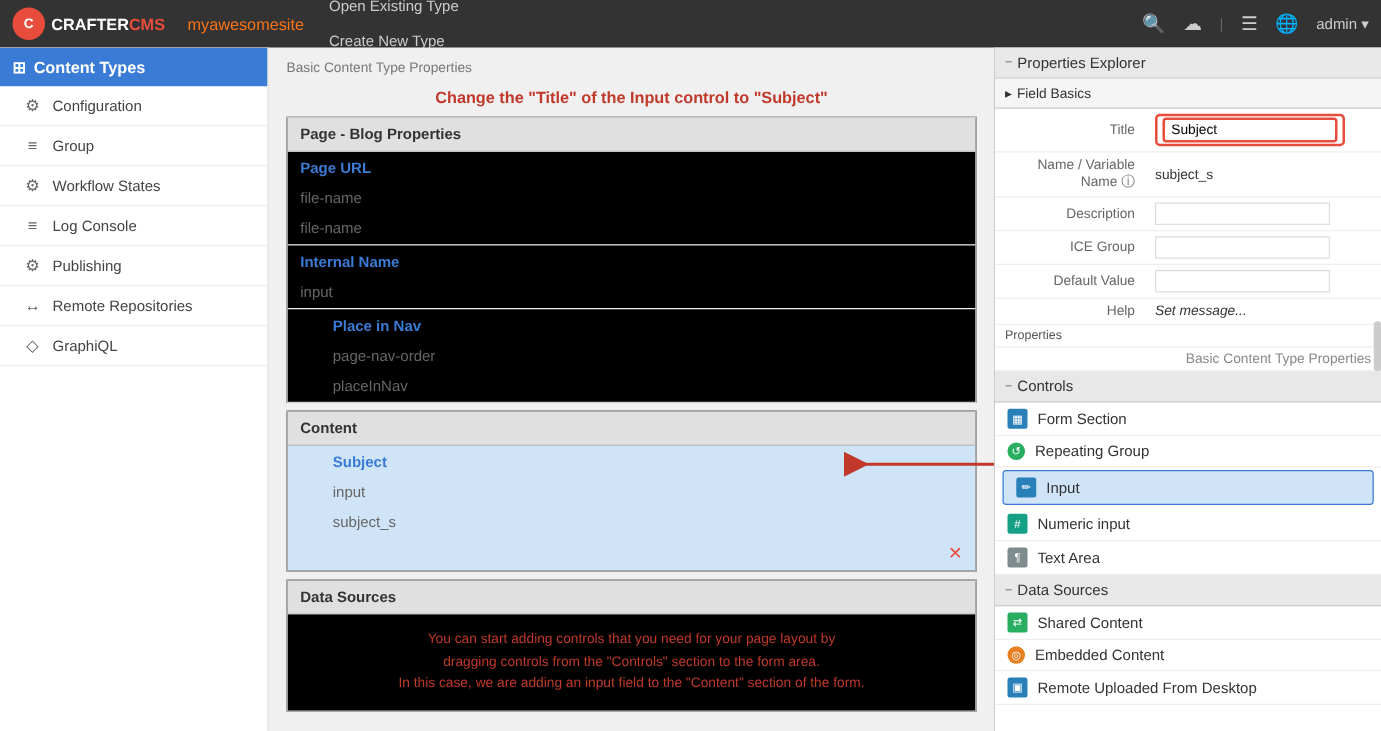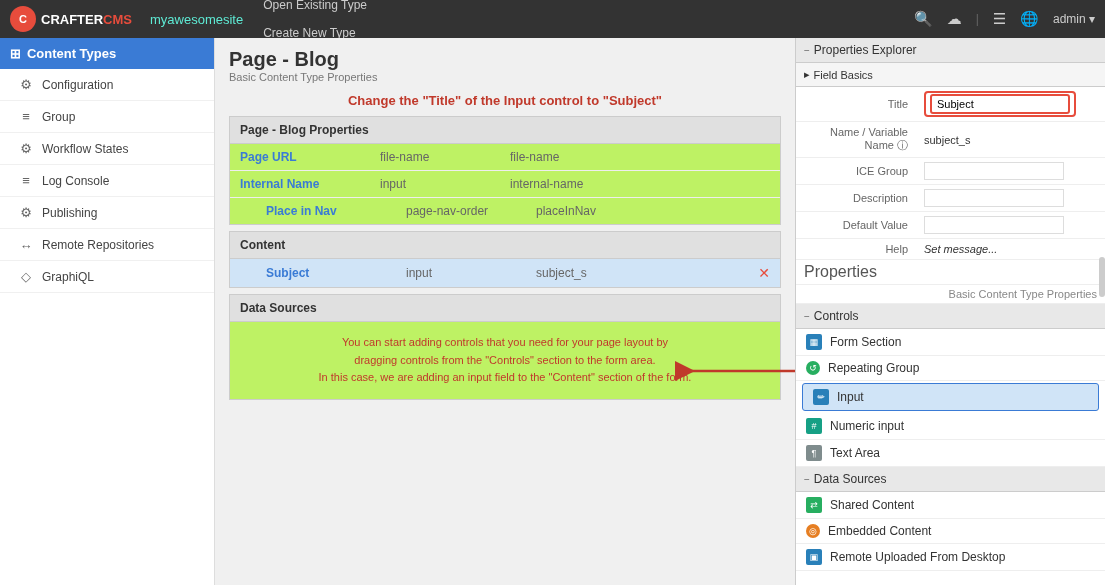--- a/index.html
+++ b/index.html
@@ -3,21 +3,21 @@
   <meta charset="utf-8">
   <style>
     * { box-sizing: border-box; margin: 0; padding: 0; }
     body { font-family: Arial, sans-serif; font-size: 12px; background: #f0f0f0; width: 1105px; height: 585px; overflow: hidden; display: flex; flex-direction: column; }
 
     
     .top-nav { background: #333; height: 38px; display: flex; align-items: center; padding: 0 10px; color: #fff; gap: 10px; flex-shrink: 0; }
     .logo { display: flex; align-items: center; gap: 5px; }
     .logo-circle { width: 26px; height: 26px; background: #e74c3c; border-radius: 50%; display: flex; align-items: center; justify-content: center; font-weight: bold; font-size: 11px; color: #fff; }
     .logo-text { color: #fff; font-size: 13px; font-weight: bold; }
-    .site-name { color: #5eead4; font-size: 13px; margin-left: 8px; }
+    .site-name { color: #f97316; font-size: 13px; margin-left: 8px; }
     .top-nav-links { display: flex; gap: 14px; margin-left: 10px; flex-direction: column; }
     .top-nav-link { color: #ccc; font-size: 12px; cursor: pointer; }
     .top-nav-right { margin-left: auto; display: flex; align-items: center; gap: 14px; }
     .top-nav-icon { color: #ccc; font-size: 15px; cursor: pointer; }
     .top-nav-divider { color: #666; }
     .admin-label { color: #ccc; font-size: 12px; cursor: pointer; }
 
     
     .main-layout { display: flex; flex: 1; overflow: hidden; }
 
@@ -29,23 +29,23 @@
 
     
     .content-area { flex: 1; overflow: auto; padding: 10px 14px; background: #f0f0f0; position: relative; }
     .page-title { font-size: 20px; font-weight: bold; color: #333; }
     .page-subtitle { font-size: 11px; color: #777; margin-bottom: 10px; }
 
     
     .callout { color: #c0392b; font-size: 13px; font-weight: bold; text-align: center; margin-bottom: 8px; }
 
     
-    .form-section { background: #bef264; border: 1px solid #ccc; margin-bottom: 6px; }
+    .form-section { background: #000000; border: 1px solid #ccc; margin-bottom: 6px; }
     .form-section-header { background: #e0e0e0; padding: 6px 10px; font-weight: bold; font-size: 12px; color: #333; border-bottom: 1px solid #ccc; }
-    .form-row { display: flex; align-items: center; padding: 6px 10px; border-bottom: 1px solid #eee; gap: 10px; }
+    .form-row { display: flex; align-items: flex-start; padding: 6px 10px; border-bottom: 1px solid #eee; gap: 10px; flex-direction: column; }
     .form-row:last-child { border-bottom: none; padding-left: 36px; }
     .form-row.selected { background: #d0e4f7; }
     .form-row-label { width: 130px; color: #3a7bd5; font-size: 12px; font-weight: bold; flex-shrink: 0; }
     .form-row-type { width: 120px; color: #666; font-size: 12px; flex-shrink: 0; }
     .form-row-name { color: #666; font-size: 12px; flex: 1; }
     .form-row-delete { color: #e74c3c; margin-left: auto; cursor: pointer; font-size: 14px; }
     .annotation-text { color: #c0392b; font-size: 11px; text-align: center; line-height: 1.6; }
 
     
     .properties-panel { width: 310px; background: #fff; border-left: 1px solid #ccc; flex-shrink: 0; overflow-y: auto; }
@@ -133,21 +133,20 @@
       <span class="sidebar-icon">↔</span>
       <span>Remote Repositories</span>
     </div>
     <div class="sidebar-item">
       <span class="sidebar-icon">◇</span>
       <span>GraphiQL</span>
     </div>
   </div>
 
   <div class="content-area">
-    <div class="page-title">Page - Blog</div>
     <div class="page-subtitle">Basic Content Type Properties</div>
 
     <div class="callout">Change the "Title" of the Input control to "Subject"</div>
 
     <svg style="position:absolute;top:55px;left:440px;width:340px;height:80px;pointer-events:none;overflow:visible;">
       <defs>
         <marker id="arrowhead" markerWidth="8" markerHeight="8" refX="4" refY="4" orient="auto">
           <path d="M0,0 L0,8 L8,4 z" fill="#c0392b"></path>
         </marker>
       </defs>
@@ -157,21 +156,20 @@
     <div class="form-section">
       <div class="form-section-header">Page - Blog Properties</div>
       <div class="form-row">
         <span class="form-row-label">Page URL</span>
         <span class="form-row-type">file-name</span>
         <span class="form-row-name">file-name</span>
       </div>
       <div class="form-row">
         <span class="form-row-label">Internal Name</span>
         <span class="form-row-type">input</span>
-        <span class="form-row-name">internal-name</span>
       </div>
       <div class="form-row">
         <span class="form-row-label">Place in Nav</span>
         <span class="form-row-type">page-nav-order</span>
         <span class="form-row-name">placeInNav</span>
       </div>
     </div>
 
     <div class="form-section">
       <div class="form-section-header">Content</div>
@@ -224,39 +222,39 @@
           <span class="red-circle-title">
             <input type="text" class="prop-input" value="Subject" style="">
           </span>
         </td>
       </tr>
       <tr>
         <td class="prop-label">Name / Variable Name ⓘ</td>
         <td class="prop-value">subject_s</td>
       </tr>
       <tr>
+        <td class="prop-label">Description</td>
+        <td class="prop-value"><input type="text" style="border: 1px solid rgb(221, 221, 221); width: 140px; font-size: 11px; padding: 2px;"></td>
+      </tr>
+      <tr>
         <td class="prop-label">ICE Group</td>
         <td class="prop-value"><input type="text" style="border: 1px solid rgb(221, 221, 221); width: 140px; font-size: 11px; padding: 2px;"></td>
       </tr>
       <tr>
-        <td class="prop-label">Description</td>
-        <td class="prop-value"><input type="text" style="border: 1px solid rgb(221, 221, 221); width: 140px; font-size: 11px; padding: 2px;"></td>
-      </tr>
-      <tr>
         <td class="prop-label">Default Value</td>
         <td class="prop-value"><input type="text" style="border: 1px solid rgb(221, 221, 221); width: 140px; font-size: 11px; padding: 2px;"></td>
       </tr>
       <tr>
         <td class="prop-label">Help</td>
         <td class="prop-value prop-hint">Set message...</td>
       </tr>
     </tbody>
       </table>
 
-    <div style="padding: 3px 8px; font-size:16px; color:#555; border-bottom:1px solid #eee; display:flex; justify-content:space-between;">
+    <div style="padding: 3px 8px; font-size:10px; color:#555; border-bottom:1px solid #eee; display:flex; justify-content:space-between;">
       <span>Properties</span>
     </div>
     <div class="panel-subtitle">Basic Content Type Properties</div>
 
     <div class="panel-section-header">
       <span class="collapse-icon">−</span>
       <span>Controls</span>
     </div>
 
     <div class="control-item">

